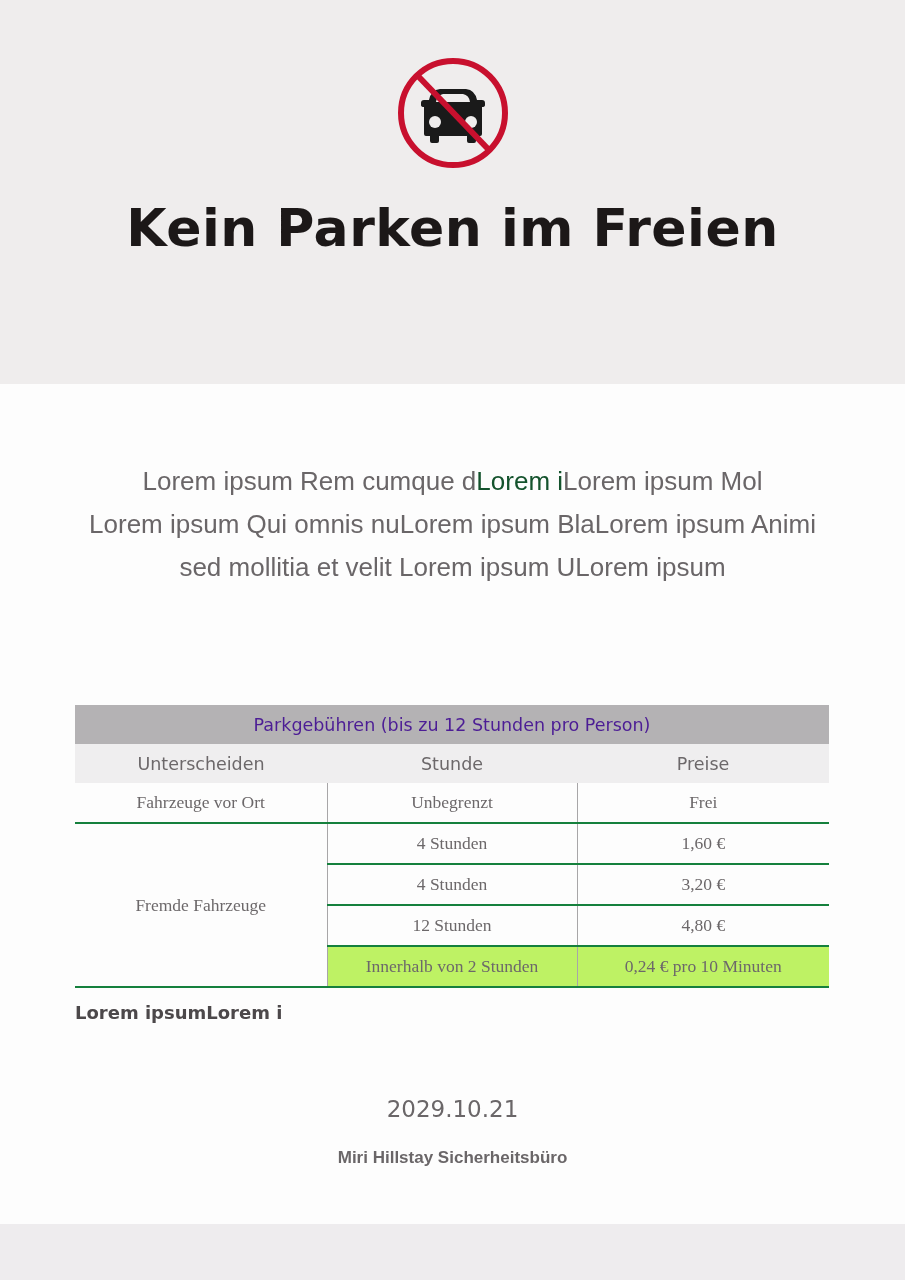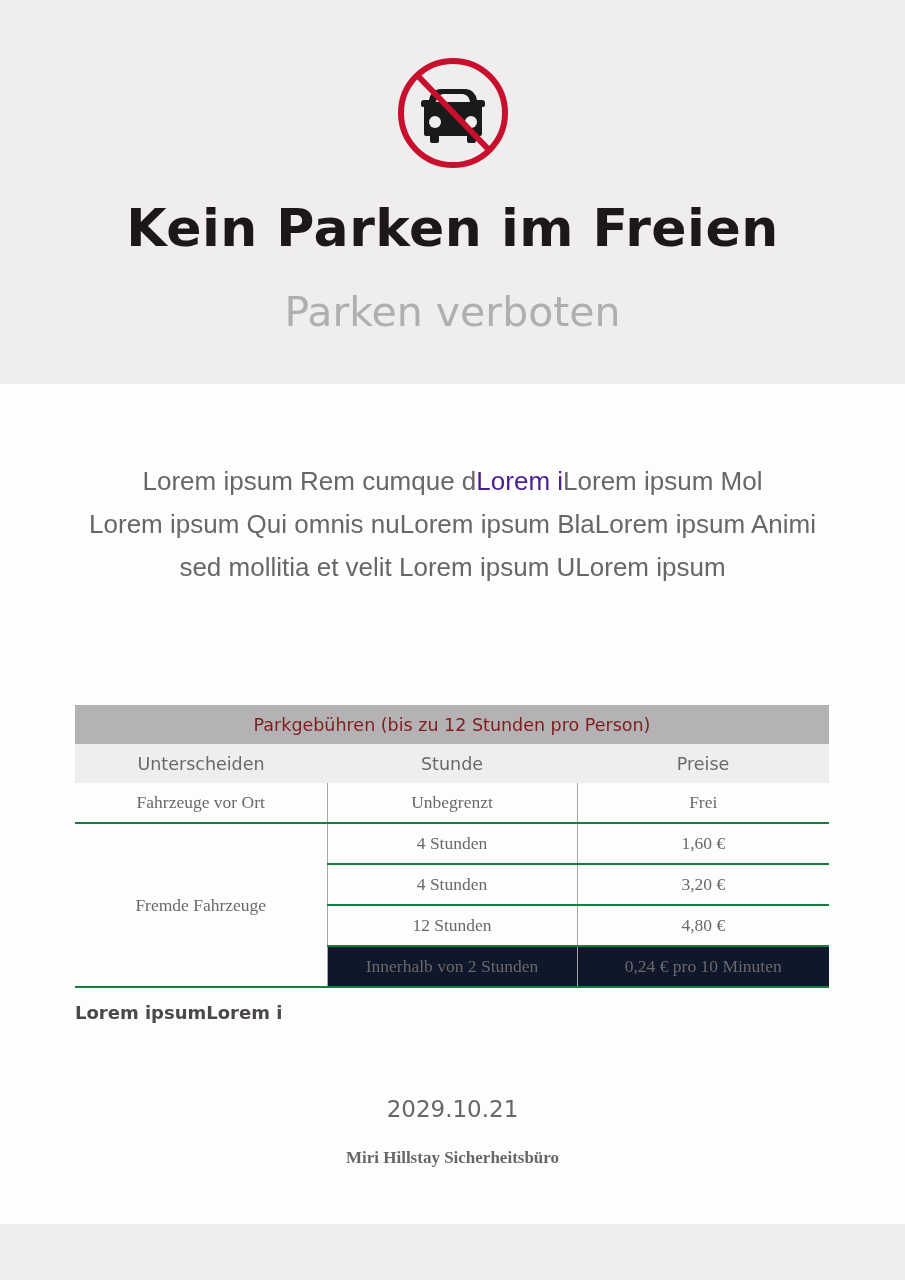--- a/index.html
+++ b/index.html
@@ -18,62 +18,61 @@
       font-family: "DejaVu Sans", sans-serif;
     }
     .subtitle {
       position: absolute; left: 0; top: 288px; width: 905px; text-align: center;
       font-size: 41px; color: #b0aeb0; font-family: "DejaVu Sans", sans-serif;
     }
     .intro {
       position: absolute; left: 40px; top: 460px; width: 825px; text-align: center;
       font-size: 26px; line-height: 43px; color: #6a6668; font-weight: 300;
     }
-    .intro .hl { color: #4c1d95; }
+    .intro .hl { color: #14532d; }
     table.fees {
       position: absolute; left: 75px; top: 705px; width: 754px;
       border-collapse: collapse; font-size: 17.5px; color: #6c686a; text-align: center;
       font-family: "DejaVu Sans", sans-serif;
     }
     table.fees td, table.fees th { padding: 0; height: 39px; font-weight: normal; }
-    .caption-row th { background: #b4b2b4; color: #7f1d1d; height: 40px; font-size: 17.5px; }
+    .caption-row th { background: #b4b2b4; color: #4c1d95; height: 40px; font-size: 17.5px; }
     .col-head td { background: #efeeef; height: 39px; }
     .body-row td { border-bottom: 2px solid #15803d; background: #fdfdfd; font-family: Liberation Serif, serif; }
     .body-row td.mid, .body-row td.price { border-left: 1px solid #a8a6a8; }
-    .shade td.mid, .shade td.price { background: #0f172a; }
+    .shade td.mid, .shade td.price { background: #bef264; }
     .note {
       position: absolute; left: 75px; top: 1002px; font-size: 18px; font-weight: bold; color: #4c484a;
       font-family: "DejaVu Sans", sans-serif;
     }
     .date {
       position: absolute; left: 0; top: 1096px; width: 905px; text-align: center;
       font-size: 23px; color: #6a6668; font-family: "DejaVu Sans", sans-serif;
     }
     .office {
       position: absolute; left: 0; top: 1148px; width: 905px; text-align: center;
-      font-size: 17px; font-weight: bold; color: #6a6668; font-family: Liberation Serif, serif;
+      font-size: 17px; font-weight: bold; color: #6a6668; font-family: Liberation Sans, sans-serif;
     }
     .footer-band {
       position: absolute; left: 0; top: 1224px; width: 905px; height: 56px; background: #eeecee;
     }
   </style>
 </head>
 <body>
 
 <div class="header">
   <svg class="sign-icon" viewBox="0 0 114 114">
     <path d="M33 44 Q35 34 44 33 L70 33 Q79 34 81 44 L86 44 Q89 44 89 47 L89 49 Q89 51 86 51 L86 78 Q86 80 84 80 L80 80 L80 85 Q80 87 78 87 L73 87 Q71 87 71 85 L71 80 L43 80 L43 85 Q43 87 41 87 L36 87 Q34 87 34 85 L34 80 L30 80 Q28 80 28 78 L28 51 Q25 51 25 49 L25 47 Q25 44 28 44 Z" fill="#1a1a1a"></path>
     <path d="M40 46 Q41 39 47 38 L67 38 Q73 39 74 46 Z" fill="#efeded"></path>
     <circle cx="39" cy="66" r="6" fill="#efeded"></circle>
     <circle cx="75" cy="66" r="6" fill="#efeded"></circle>
     <circle cx="57" cy="57" r="52" fill="none" stroke="#c8102e" stroke-width="6"></circle>
     <line x1="22" y1="20" x2="93" y2="94" stroke="#c8102e" stroke-width="6"></line>
   </svg>
   <div class="title">Kein Parken im Freien</div>
-  <div class="subtitle">Parken verboten</div>
 </div>
 
 <div class="intro">
   <div><span>Lorem ipsum Rem cumque d</span><span class="hl">Lorem i</span><span>Lorem ipsum Mol</span></div>
   <div>Lorem ipsum Qui omnis nuLorem ipsum BlaLorem ipsum Animi</div>
   <div>sed mollitia et velit Lorem ipsum ULorem ipsum</div>
 </div>
 
 <table class="fees">
   <colgroup>

